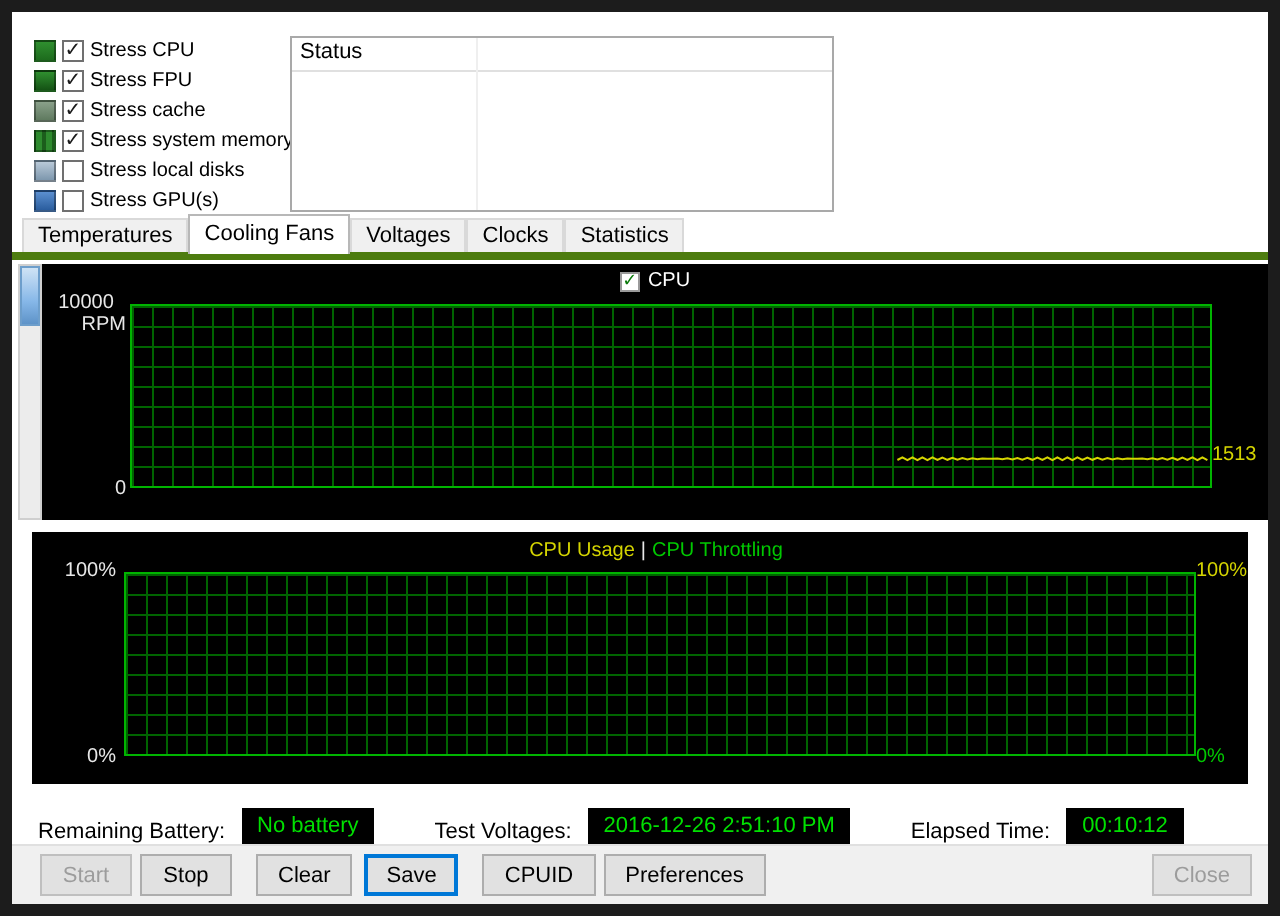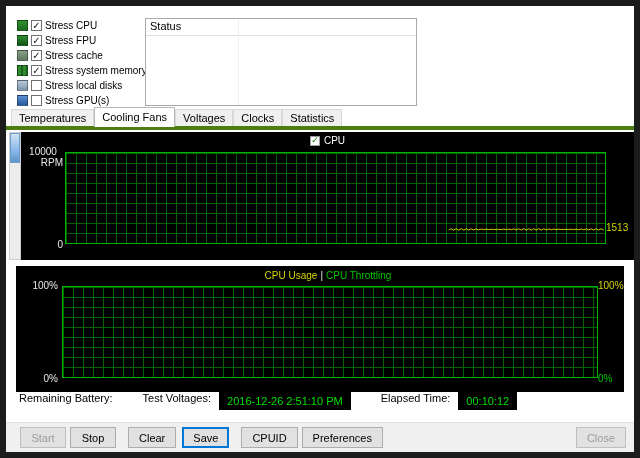--- a/index.html
+++ b/index.html
@@ -74,21 +74,21 @@
   .usage-title{position:absolute;top:4px;left:16px;right:0;text-align:center;font-size:10px;}
   .usage-title .t1{color:var(--usage-title-yellow);}
   .usage-title .sep{color:#e8e8e8;padding:0 3px;}
   .usage-title .t2{color:var(--throttling-green);}
   .usage-plot{left:46px;right:26px;top:20px;bottom:14px;}
   .u-lt{top:14px;left:4px;width:38px;text-align:right;}
   .u-lb{bottom:8px;left:4px;width:38px;text-align:right;}
   .u-rt{top:14px;right:2px;width:24px;text-align:left;color:var(--usage-title-yellow);}
   .u-rb{bottom:8px;right:2px;width:24px;text-align:left;color:var(--throttling-green);}
   
-  .status-row{height:30px;display:flex;align-items:flex-start;padding:0 0 0 13px;gap:8px;font-size:11px;color:#000;background:#fff;}
+  .status-row{height:30px;display:flex;align-items:flex-end;padding:0 0 0 13px;gap:8px;font-size:11px;color:#000;background:#fff;}
   .status-label{white-space:nowrap;}
   .status-value{background:#000;color:var(--value-green);padding:3px 8px;font-size:11px;white-space:nowrap;}
   .status-gap{width:14px;flex:none;}
   
   .button-bar{height:30px;background:#f0f0f0;border-top:1px solid #e0e0e0;display:flex;align-items:center;padding:0 8px;}
   .btn{height:21px;min-width:46px;padding:0 10px;font-size:11px;color:#000;
        background:#e1e1e1;border:1px solid #adadad;font-family:inherit;cursor:default;}
   .btn.default{border:1px solid var(--default-button-border);box-shadow:0 0 0 1px var(--default-button-border) inset;}
   .btn.disabled{color:#9c9c9c;border-color:#bfbfbf;}
   .ml4{margin-left:4px;} .ml6{margin-left:6px;} .ml12{margin-left:12px;}
@@ -179,20 +179,21 @@
       <div class="axis-lbl u-lt">100%</div>
       <div class="axis-lbl u-lb">0%</div>
       <div class="axis-lbl u-rt">100%</div>
       <div class="axis-lbl u-rb">0%</div>
       <div class="plot usage-plot"></div>
     </div>
   </div>
 
   <div class="status-row">
     <span class="status-label">Remaining Battery:</span>
+    <span class="status-value">No battery</span>
     <span class="status-gap"></span>
     <span class="status-label">Test Voltages:</span>
     <span class="status-value">2016-12-26 2:51:10 PM</span>
     <span class="status-gap"></span>
     <span class="status-label">Elapsed Time:</span>
     <span class="status-value">00:10:12</span>
   </div>
 
   <div class="button-bar">
     <button class="btn ml6 disabled">Start</button>

